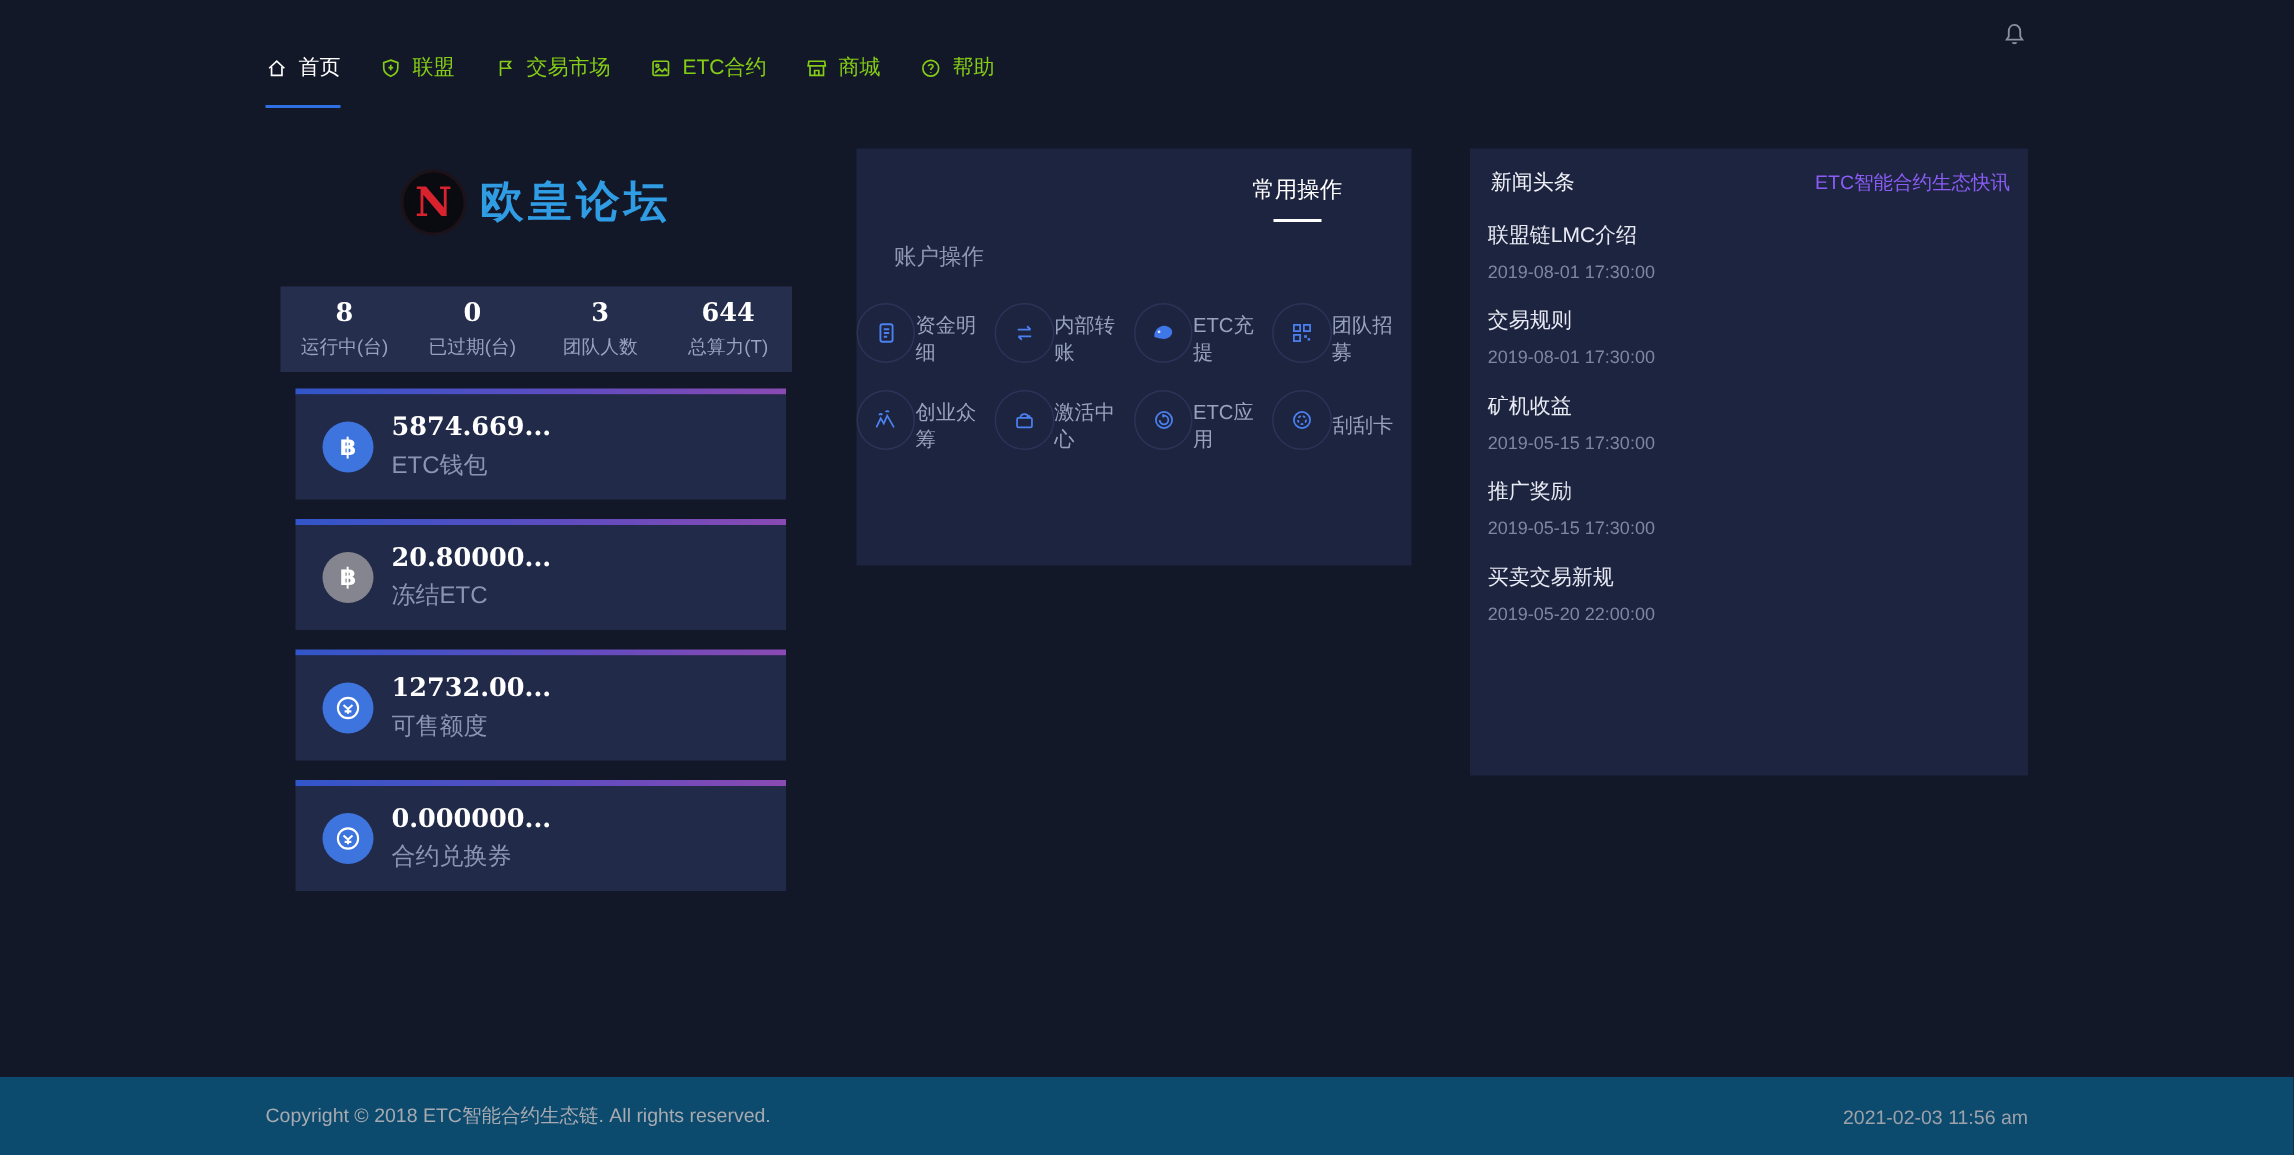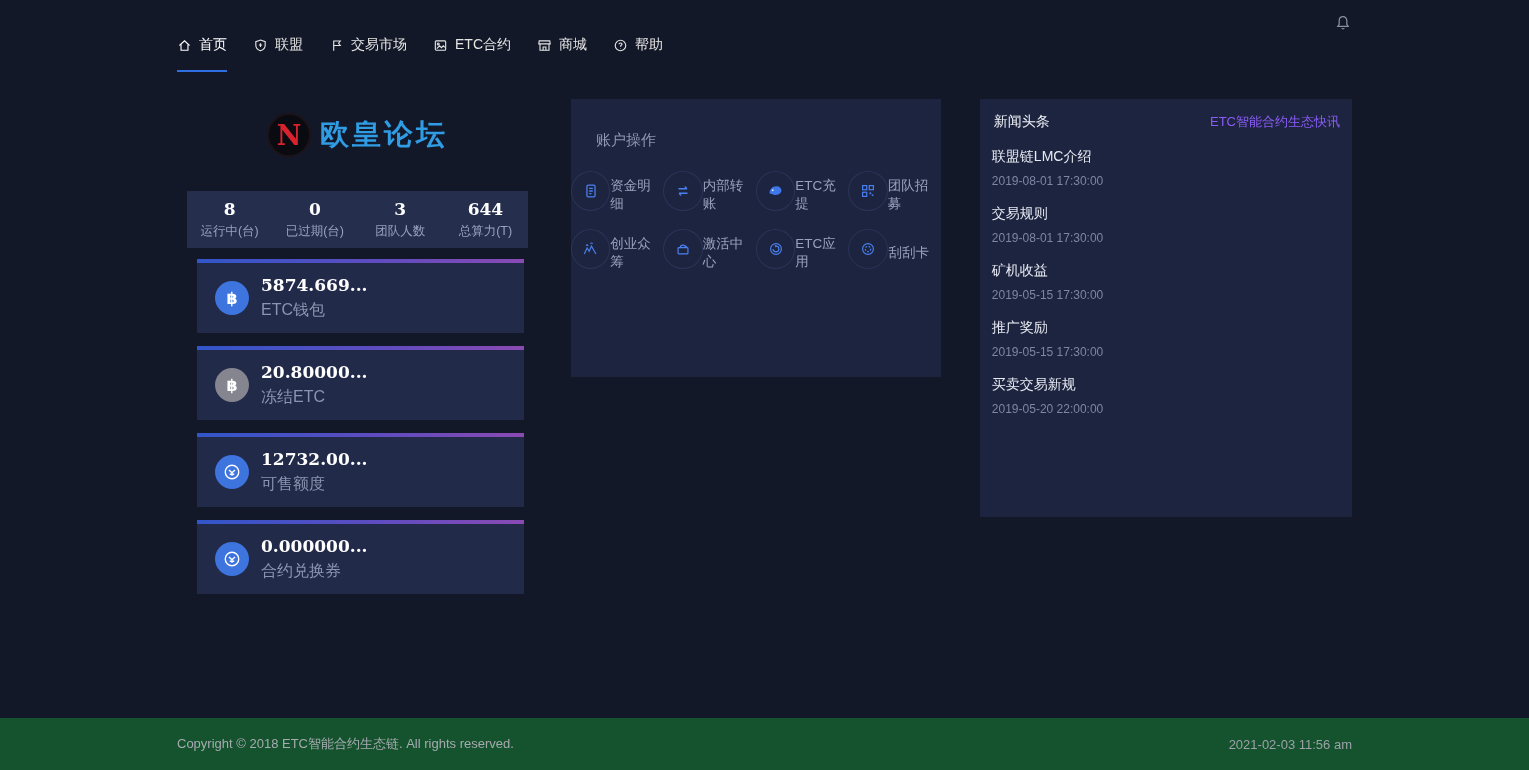--- a/index.html
+++ b/index.html
@@ -15,21 +15,21 @@
 
   
   .header { padding-top:36px; }
   .bell {
     position:absolute; top:14px; right:0;
     color:#8a90a2; cursor:pointer; width:18px; height:18px;
   }
   nav { display:flex; gap:26px; align-items:flex-end; }
   .nav-item {
     display:flex; align-items:center; gap:7px;
-    font-size:14px; color:#e5e5e5; cursor:pointer;
+    font-size:14px; color:#84cc16; cursor:pointer;
     padding-bottom:16px; border-bottom:2px solid transparent;
   }
   .nav-item .nav-ic { display:inline-flex; width:15px; height:15px; }
   .nav-item.active { color:#ffffff; border-bottom-color:#2f6fe3; }
 
   
   .main { display:flex; align-items:flex-start; margin-top:27px; }
   .col-left { width:366px; }
   .col-mid  { width:375px; margin-left:33px; height:278px; }
   .col-right{ width:377px; margin-left:39px; height:418px; }
@@ -108,21 +108,21 @@
   .news-head { display:flex; justify-content:space-between; align-items:baseline; padding-left:2px; }
   .news-title { font-size:14px; color:#f0f2f7; }
   .news-sub { font-size:13px; color:#8b5cf6; }
   .news-item { margin-top:17px; cursor:pointer; }
   .ni-title { font-size:14px; color:#e8ebf3; }
   .ni-time { margin-top:8px; font-size:12px; color:#7d86a2; }
 
   
   .footer {
     position:absolute; left:0; bottom:0; width:100%; height:52px;
-    background:#14532d;
+    background:#0c4a6e;
   }
   .footer-inner {
     height:52px; display:flex; justify-content:space-between; align-items:center;
     font-size:13px; color:#a7aab0;
   }
   .footer-date { color:#9da1a9; }
 
   svg { display:block; }
 </style>
 </head>
@@ -273,20 +273,23 @@
           <div>
             <div class="card-v">0.000000...</div>
             <div class="card-l">合约兑换券</div>
           </div>
         </div>
       </div>
     </div>
   </div>
 
   <div class="panel col-mid">
+    <div class="tab-row">
+      <span class="tab">常用操作</span>
+    </div>
     <div class="section-title">账户操作</div>
     <div class="op-grid">
 
       <div class="op-item">
         <div class="op-circle">
           <svg viewBox="0 0 20 20" width="18" height="18" fill="none" stroke="currentColor" stroke-width="1.4">
             <rect x="5.5" y="3.5" width="9" height="13" rx="1.5"></rect>
             <path d="M8 7.2 H12 M8 10 H12 M8 12.8 H10.5"></path>
           </svg>
         </div>

